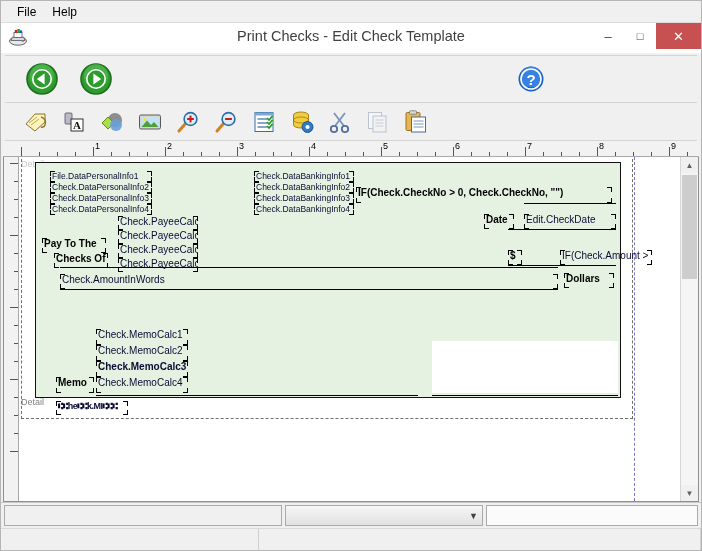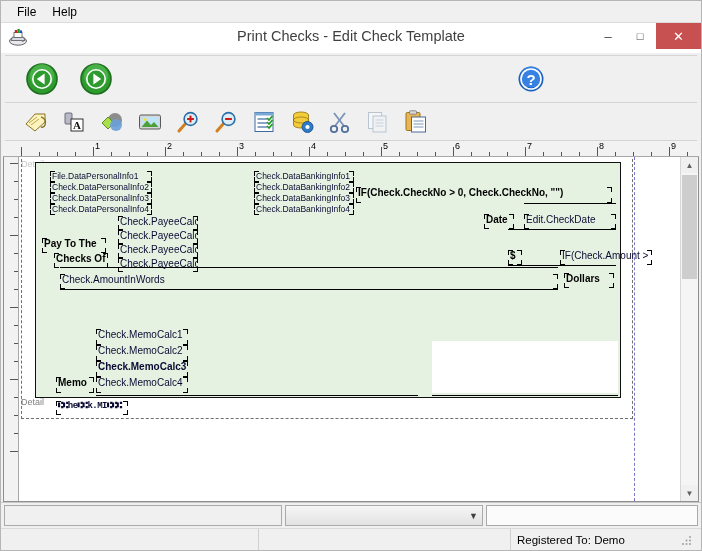--- a/index.html
+++ b/index.html
@@ -237,21 +237,21 @@
     position: absolute;
     border-top: 1px solid #000;
     height: 0;
   }
   .wbox {
     position: absolute;
     background: #ffffff;
     border: 0;
   }
   .micr {
-    font-family: Liberation Mono, monospace;
+    font-family: Liberation Sans, sans-serif;
     font-size: 9px;
     letter-spacing: -0.5px;
     font-weight: bold;
   }
 
   
   #vscroll {
     width: 17px; min-width: 17px;
     background: #f5f5f5;
     border-left: 1px solid #d6d6d6;
@@ -774,29 +774,16 @@
     <div class="bp" id="bp-combo">
       <span></span>
       <span class="chev">▼</span>
     </div>
     <div class="bp" id="bp-right"></div>
   </div>
 
   <div id="statusbar">
     <div class="sb-cell" id="sb-cell1"></div>
     <div class="sb-cell" id="sb-cell2"></div>
-    <div class="sb-cell" id="sb-cell3">
-      <span>Registered To: Demo</span>
-      <span id="sb-grip">
-        <svg width="14" height="14" viewBox="0 0 14 14">
-          <circle cx="11" cy="11" r="1" fill="#a0a0a0"></circle>
-          <circle cx="7.5" cy="11" r="1" fill="#a0a0a0"></circle>
-          <circle cx="11" cy="7.5" r="1" fill="#a0a0a0"></circle>
-          <circle cx="4" cy="11" r="1" fill="#a0a0a0"></circle>
-          <circle cx="11" cy="4" r="1" fill="#a0a0a0"></circle>
-          <circle cx="7.5" cy="7.5" r="1" fill="#a0a0a0"></circle>
-        </svg>
-      </span>
-    </div>
   </div>
 
 
 </div>
 
 </body></html>

